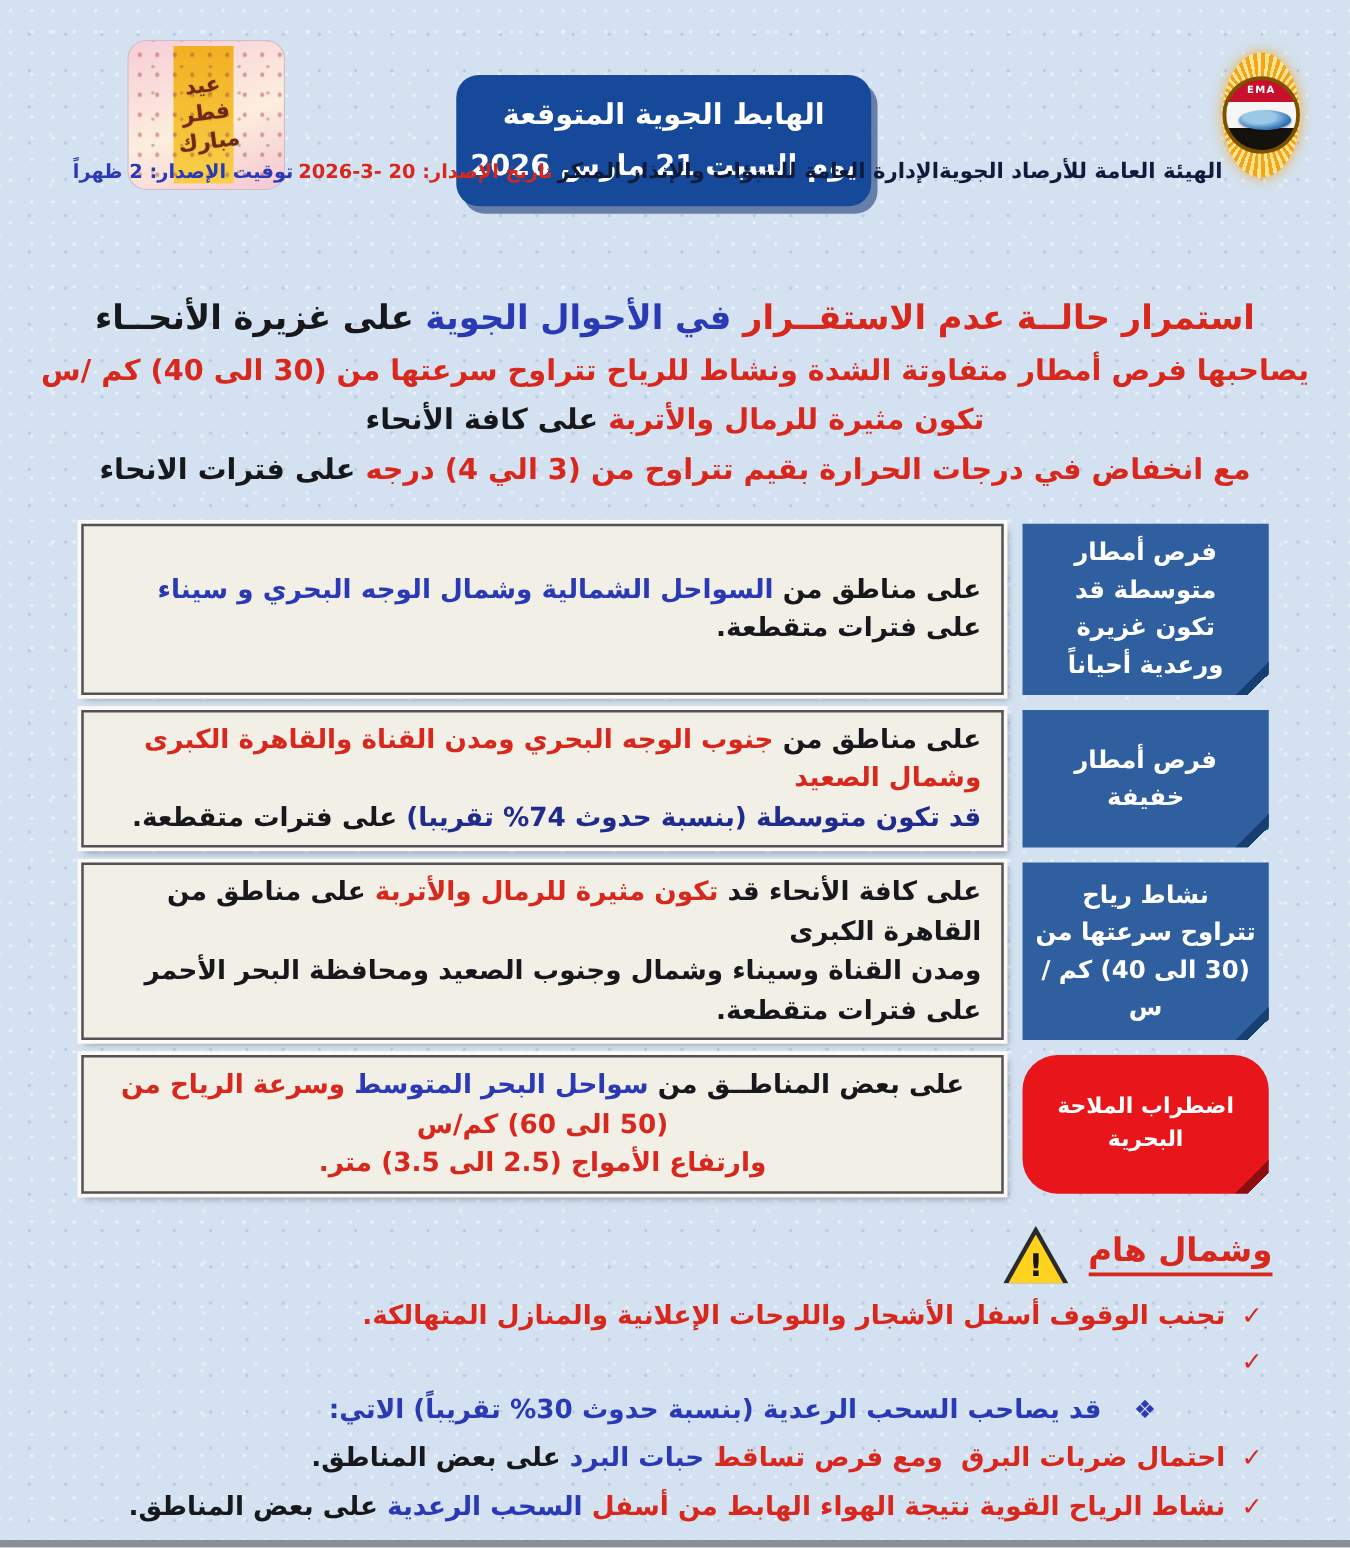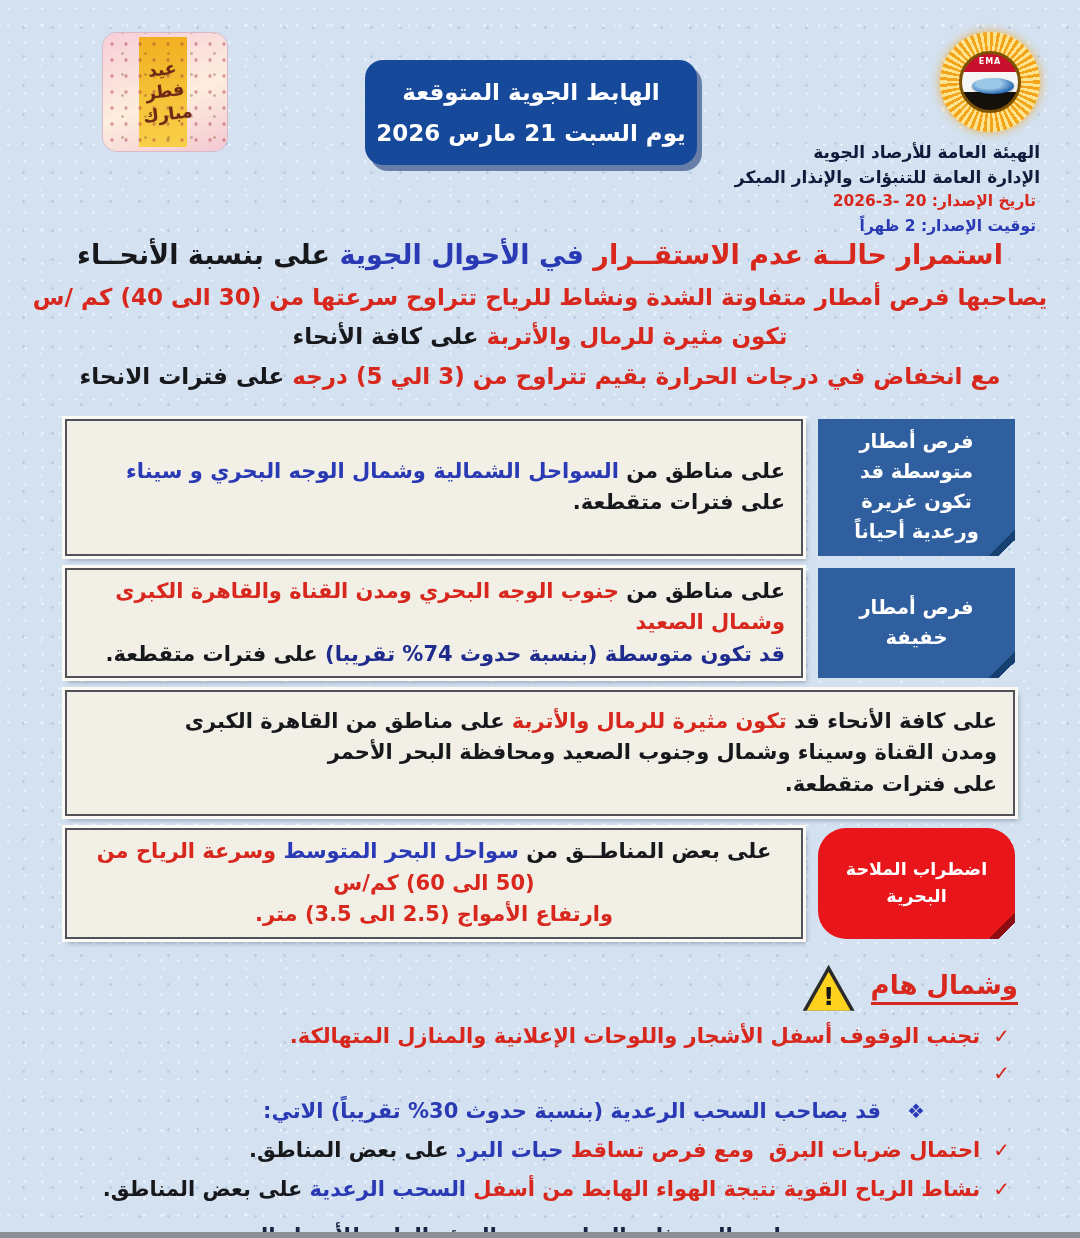--- a/index.html
+++ b/index.html
@@ -27,21 +27,21 @@
                      radial-gradient(rgba(120,90,40,.7) 1px, transparent 1.8px);
     background-size:14px 16px,23px 21px;background-position:2px 3px,8px 10px;opacity:.55;}
   .eid-text{position:absolute;inset:0;display:flex;flex-direction:column;align-items:center;
     justify-content:center;gap:1px;color:#6e2a14;font-weight:700;font-size:17px;
     transform:rotate(-7deg);line-height:1.25;text-shadow:0 0 1px rgba(110,42,20,.5);}
   .title-box{position:absolute;left:365px;top:60px;width:332px;min-height:105px;
     background:#17499b;border-radius:18px;display:flex;flex-direction:column;
     align-items:center;justify-content:center;padding:10px 12px;
     box-shadow:5px 6px 0 rgba(15,48,110,.55);}
   .title-box .t1,.title-box .t2{color:#fff;font-weight:700;font-size:23px;line-height:1.75;white-space:nowrap;}
-  .brand{position:absolute;right:40px;top:32px;width:280px;display:flex;flex-direction:column;align-items:flex-start;}
+  .brand{position:absolute;right:40px;top:42px;width:280px;display:flex;flex-direction:row;align-items:flex-end;}
   .logo{width:100px;height:100px;border-radius:50%;
     background:repeating-conic-gradient(#f2a41b 0deg 4deg,#ffe48f 4deg 8deg);
     box-shadow:0 0 10px rgba(242,164,27,.8);
     display:flex;align-items:center;justify-content:center;margin-bottom:8px;}
   .logo-inner{position:relative;width:62px;height:62px;border-radius:50%;overflow:hidden;
     border:3px solid #7c5200;background:linear-gradient(#c8102e 0 32%,#f6f6f6 32% 68%,#15110d 68% 100%);}
   .logo-ema{position:absolute;top:3px;left:0;right:0;text-align:center;color:#fff;
     font-size:8px;font-weight:700;letter-spacing:1px;}
   .logo-cloud{position:absolute;top:24px;left:10px;width:42px;height:16px;border-radius:50%;
     background:radial-gradient(ellipse at 40% 35%,#9cc8e8 0 35%,#2d6fb5 70%);
@@ -124,24 +124,24 @@
         </div>
       </div>
       <div class="agency1">الهيئة العامة للأرصاد الجوية</div>
       <div class="agency2">الإدارة العامة للتنبؤات والإنذار المبكر</div>
       <div class="issue date">تاريخ الإصدار: 20 -3-2026</div>
       <div class="issue time">توقيت الإصدار: 2 ظهراً</div>
     </div>
   </header>
 
   <section class="headline">
-    <div class="hl hl1"><span class="c-red">استمرار حالــة عدم الاستقــرار </span><span class="c-blue">في الأحوال الجوية </span><span class="c-black">على بنسبة الأنحــاء</span></div>
+    <div class="hl hl1"><span class="c-red">استمرار حالــة عدم الاستقــرار </span><span class="c-blue">في الأحوال الجوية </span><span class="c-black">على غزيرة الأنحــاء</span></div>
     <div class="hl hl2"><span class="c-red">يصاحبها فرص أمطار متفاوتة الشدة ونشاط للرياح تتراوح سرعتها من (30 الى 40) كم /س</span></div>
     <div class="hl hl3"><span class="c-red">تكون مثيرة للرمال والأتربة </span><span class="c-black">على كافة الأنحاء</span></div>
-    <div class="hl hl4"><span class="c-red">مع انخفاض في درجات الحرارة بقيم تتراوح من (3 الي 5) درجه </span><span class="c-black">على فترات الانحاء</span></div>
+    <div class="hl hl4"><span class="c-red">مع انخفاض في درجات الحرارة بقيم تتراوح من (3 الي 4) درجه </span><span class="c-black">على فترات الانحاء</span></div>
   </section>
 
   <section class="rows">
     <div class="row r1">
       <div class="label-box blue-label">
         <span class="label-text">فرص أمطار متوسطة قد
 تكون غزيرة ورعدية أحياناً</span>
       </div>
       <div class="content-box">
         <span class="content-text"><span class="c-black">على مناطق من </span><span class="c-blue">السواحل الشمالية وشمال الوجه البحري و سيناء </span><span class="c-black">على فترات متقطعة.</span></span>
@@ -152,20 +152,25 @@
       <div class="label-box blue-label">
         <span class="label-text">فرص أمطار خفيفة</span>
       </div>
       <div class="content-box">
         <span class="content-text"><span class="c-black">على مناطق من </span><span class="c-red">جنوب الوجه البحري ومدن القناة والقاهرة الكبرى وشمال الصعيد</span><span class="c-black">
 </span><span class="c-navy">قد تكون متوسطة (بنسبة حدوث 74% تقريبا) </span><span class="c-black">على فترات متقطعة.</span></span>
       </div>
     </div>
 
     <div class="row r3">
+      <div class="label-box blue-label">
+        <span class="label-text">نشاط رياح
+تتراوح سرعتها من
+(30 الى 40) كم /س</span>
+      </div>
       <div class="content-box">
         <span class="content-text"><span class="c-black">على كافة الأنحاء قد </span><span class="c-red">تكون مثيرة للرمال والأتربة </span><span class="c-black">على مناطق من القاهرة الكبرى
 ومدن القناة وسيناء وشمال وجنوب الصعيد ومحافظة البحر الأحمر
 على فترات متقطعة.</span></span>
       </div>
     </div>
 
     <div class="row r4 center">
       <div class="label-box red-label">
         <span class="label-text">اضطراب الملاحة البحرية</span>

